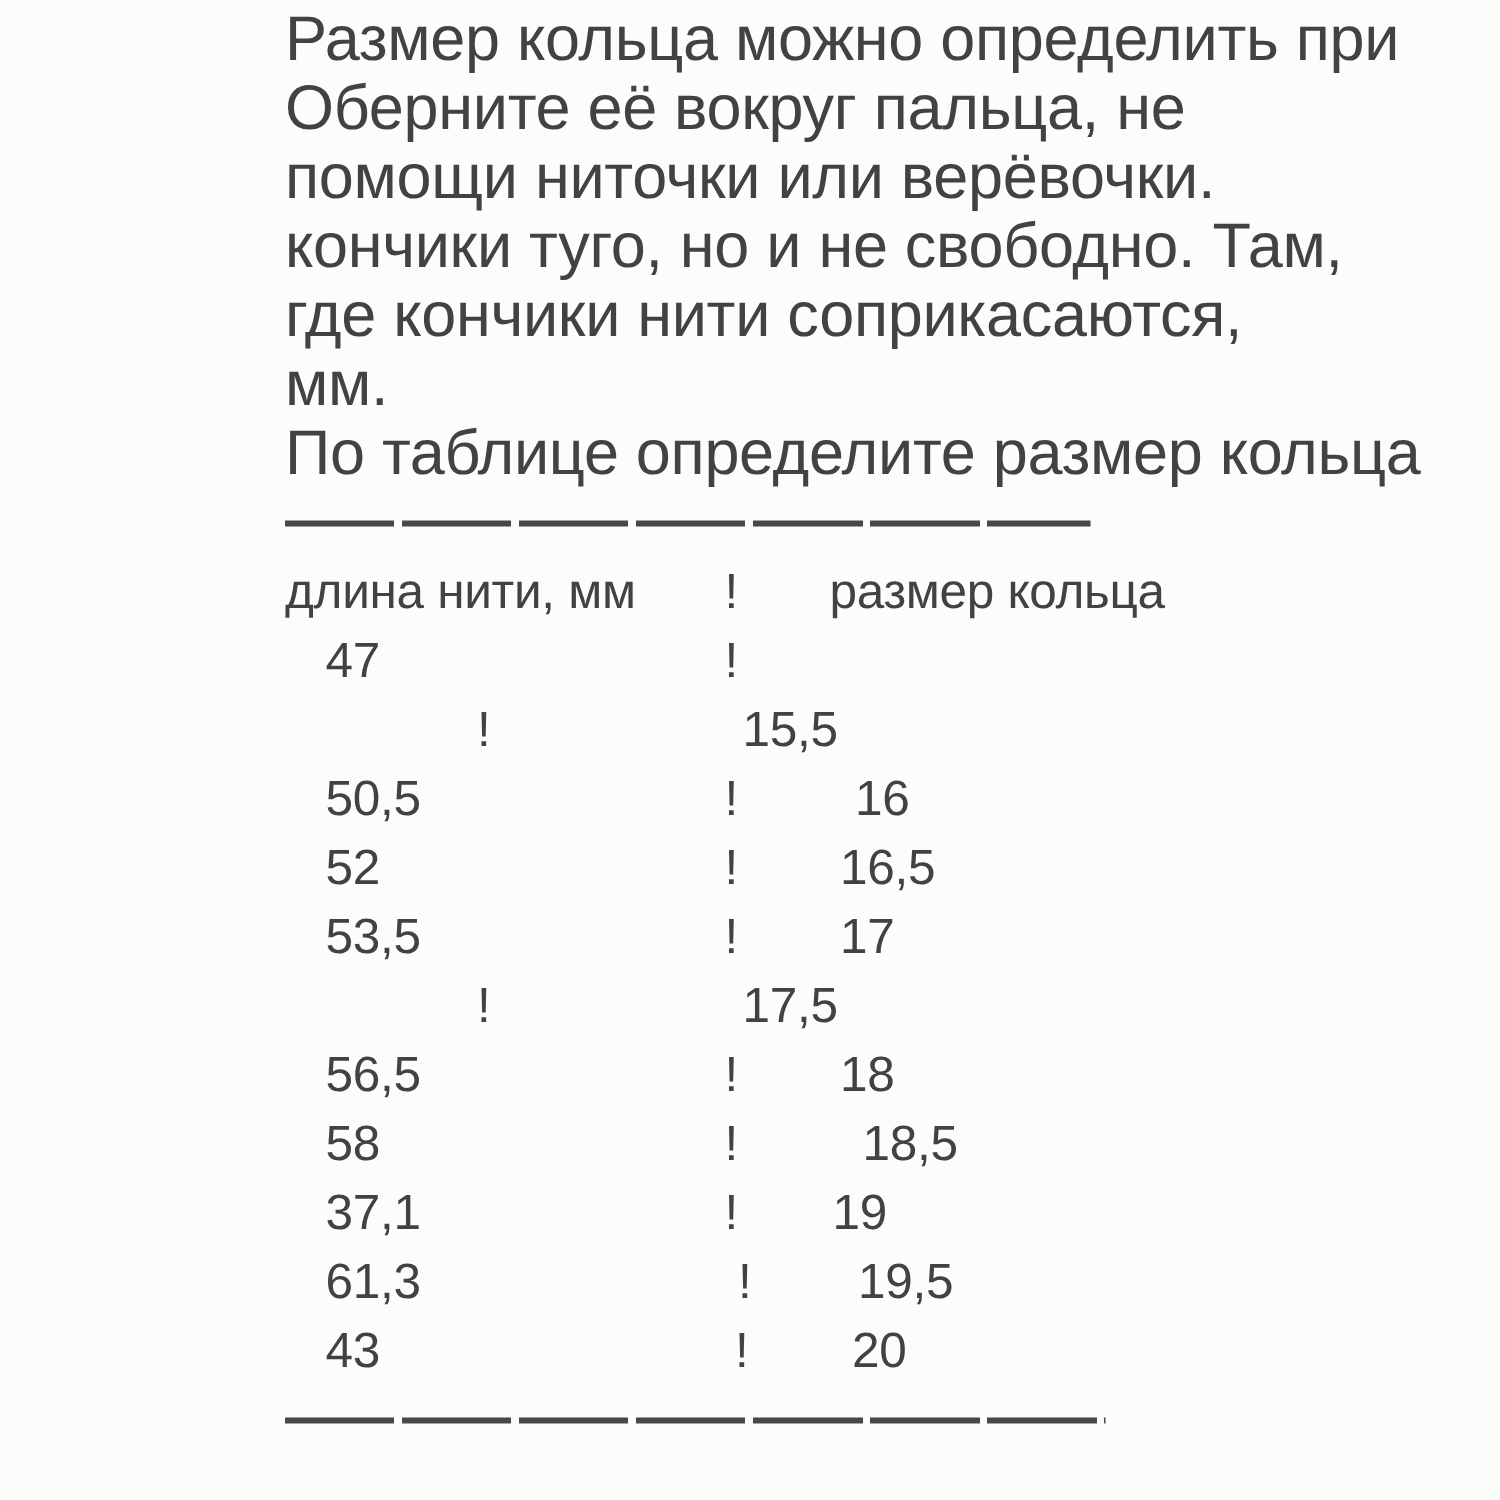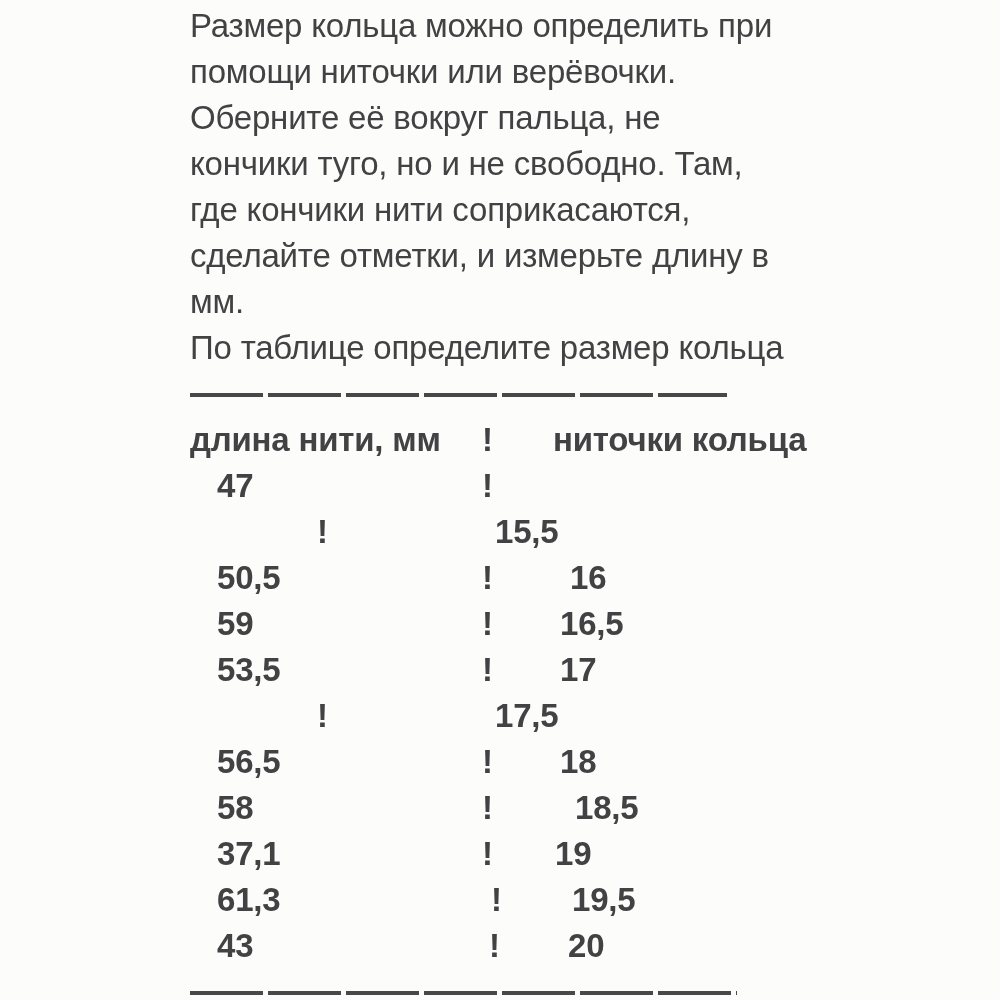--- a/index.html
+++ b/index.html
@@ -15,21 +15,21 @@
     color: #424244;
     overflow: hidden;
   }
   .page {
     width: 1000px;
     height: 1000px;
     box-sizing: border-box;
     padding: 3px 0 0 190px;
   }
   .line {
-    font-size: 33px;
+    font-size: 42px;
     line-height: 46px;
     letter-spacing: -0.2px;
     white-space: nowrap;
   }
   
   .divider {
     height: 46px;
     position: relative;
   }
   .divider::after {
@@ -47,21 +47,20 @@
 
   
   .ringtable { }
   .trow {
     display: grid;
     grid-template-columns: 265px 65px 1fr;
     font-size: 33px;
     line-height: 46px;
     letter-spacing: -0.2px;
     white-space: nowrap;
-    font-weight: bold;
   }
   .c-sep { text-align: center; }
   .c-len.val { padding-left: 27px; }
   .c-size { padding-left: 33px; }
   .c-size.val { padding-left: 40px; }
   
   .trow:nth-child(4)  .c-size { transform: translateX(10px); }
   .trow:nth-child(9)  .c-size { transform: translateX(15px); }
   .trow:nth-child(10) .c-size { transform: translateX(-5px); }
   .trow:nth-child(11) .c-size { transform: translateX(12px); }
@@ -69,58 +68,57 @@
   .trow:nth-child(12) .c-size { transform: translateX(8px); }
   .trow:nth-child(12) .c-sep  { transform: translateX(7px); }
 </style>
 </head>
 <body>
 
 <div class="page">
 
   <div class="intro">
     <div class="line">Размер кольца можно определить при</div>
+    <div class="line">Оберните её вокруг пальца, не</div>
     <div class="line">помощи ниточки или верёвочки.</div>
-    <div class="line">Оберните её вокруг пальца, не</div>
     <div class="line">кончики туго, но и не свободно. Там,</div>
     <div class="line">где кончики нити соприкасаются,</div>
-    <div class="line">сделайте отметки, и измерьте длину в</div>
     <div class="line">мм.</div>
   </div>
 
   <div class="line">По таблице определите размер кольца</div>
 
   <div class="divider divider-top"></div>
 
   <div class="ringtable">
 
     <div class="trow">
       <div class="c-len">длина нити, мм</div>
       <div class="c-sep">!</div>
-      <div class="c-size">ниточки кольца</div>
+      <div class="c-size">размер кольца</div>
     </div>
 
     <div class="trow">
       <div class="c-len val">47</div>
       <div class="c-sep">!</div>
     </div>
 
     <div class="trow">
       <div class="c-sep">!</div>
       <div class="c-size val">15,5</div>
     </div>
 
     <div class="trow">
       <div class="c-len val">50,5</div>
       <div class="c-sep">!</div>
       <div class="c-size val">16</div>
     </div>
 
     <div class="trow">
-      <div class="c-len val">59</div>
+      <div class="c-len val">52</div>
       <div class="c-sep">!</div>
       <div class="c-size val">16,5</div>
     </div>
 
     <div class="trow">
       <div class="c-len val">53,5</div>
       <div class="c-sep">!</div>
       <div class="c-size val">17</div>
     </div>
 

